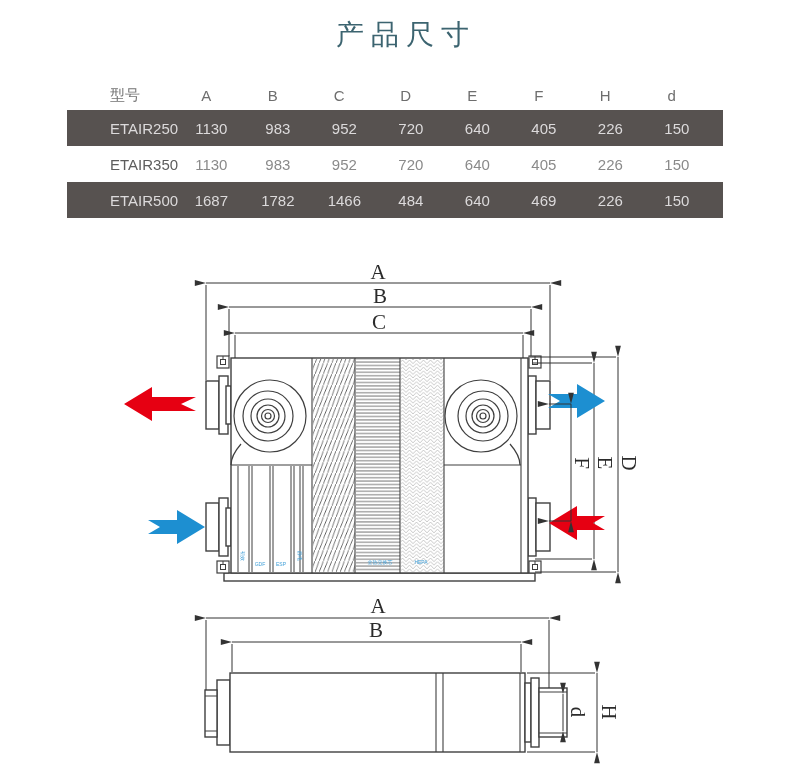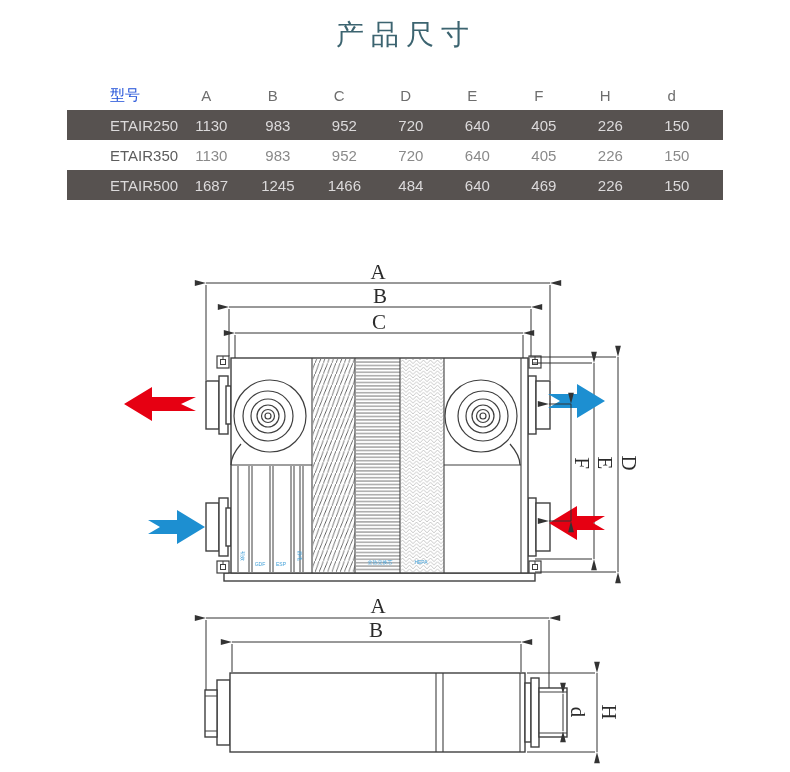--- a/index.html
+++ b/index.html
@@ -1,23 +1,23 @@
 <!DOCTYPE html>
 <html><head>
 <meta charset="utf-8">
 <style>
   html,body{margin:0;padding:0;background:#ffffff;}
   .page{position:relative;width:790px;height:772px;background:#fff;overflow:hidden;
         font-family:"Liberation Sans",sans-serif;}
   .title{position:absolute;top:16px;left:0;width:100%;text-align:center;
          font-size:28px;font-weight:300;letter-spacing:7px;color:#3c6470;margin-left:11px;}
   .dim-table{position:absolute;left:67px;top:80px;width:656px;font-size:15px;}
-  .t-row{display:flex;align-items:center;height:30px;}
+  .t-row{display:flex;align-items:center;height:36px;}
   .t-head{height:30px;color:#6e6e6e;}
-  .t-head .cell-model{color:#1d4ed8;}
+  .t-head .cell-model{color:#737373;}
   .row-dark{background:#575250;color:#dcdadb;}
   .row-light{background:#ffffff;color:#8a8a8a;}
   .row-light .cell-model{color:#5d5d5d;text-align:center;}
   .cell-model{flex:0 0 106px;box-sizing:border-box;padding-left:43px;text-align:left;}
   .cell-num{flex:0 0 66.5px;text-align:center;}
   svg text.dim{font-family:"Liberation Serif",serif;font-size:21px;fill:#2b2b2b;}
   svg text.tiny{font-family:"Liberation Sans",sans-serif;font-size:5px;fill:#3f9fd8;}
 </style>
 </head>
 <body>
@@ -56,21 +56,21 @@
       <div class="cell-num">952</div>
       <div class="cell-num">720</div>
       <div class="cell-num">640</div>
       <div class="cell-num">405</div>
       <div class="cell-num">226</div>
       <div class="cell-num">150</div>
     </div>
     <div class="t-row row-dark">
       <div class="cell-model">ETAIR500</div>
       <div class="cell-num">1687</div>
-      <div class="cell-num">1245</div>
+      <div class="cell-num">1782</div>
       <div class="cell-num">1466</div>
       <div class="cell-num">484</div>
       <div class="cell-num">640</div>
       <div class="cell-num">469</div>
       <div class="cell-num">226</div>
       <div class="cell-num">150</div>
     </div>
   </div>
 
   <svg width="790" height="772" viewBox="0 0 790 772" style="position:absolute;left:0;top:0;">

